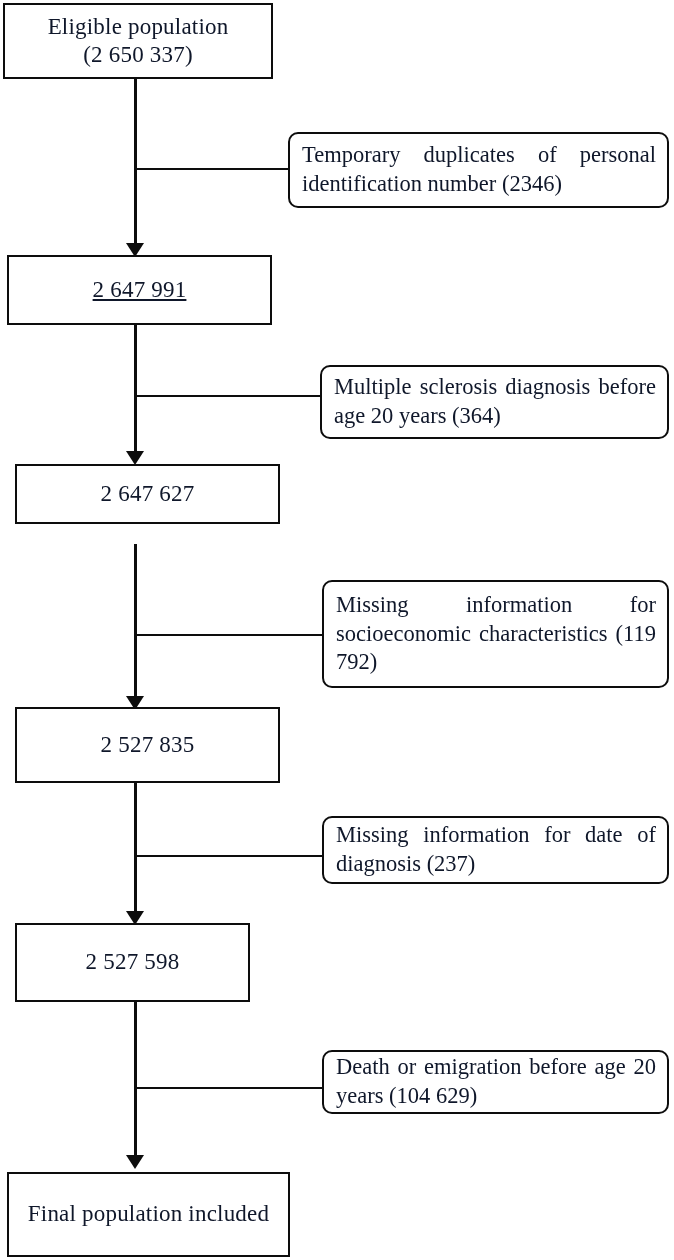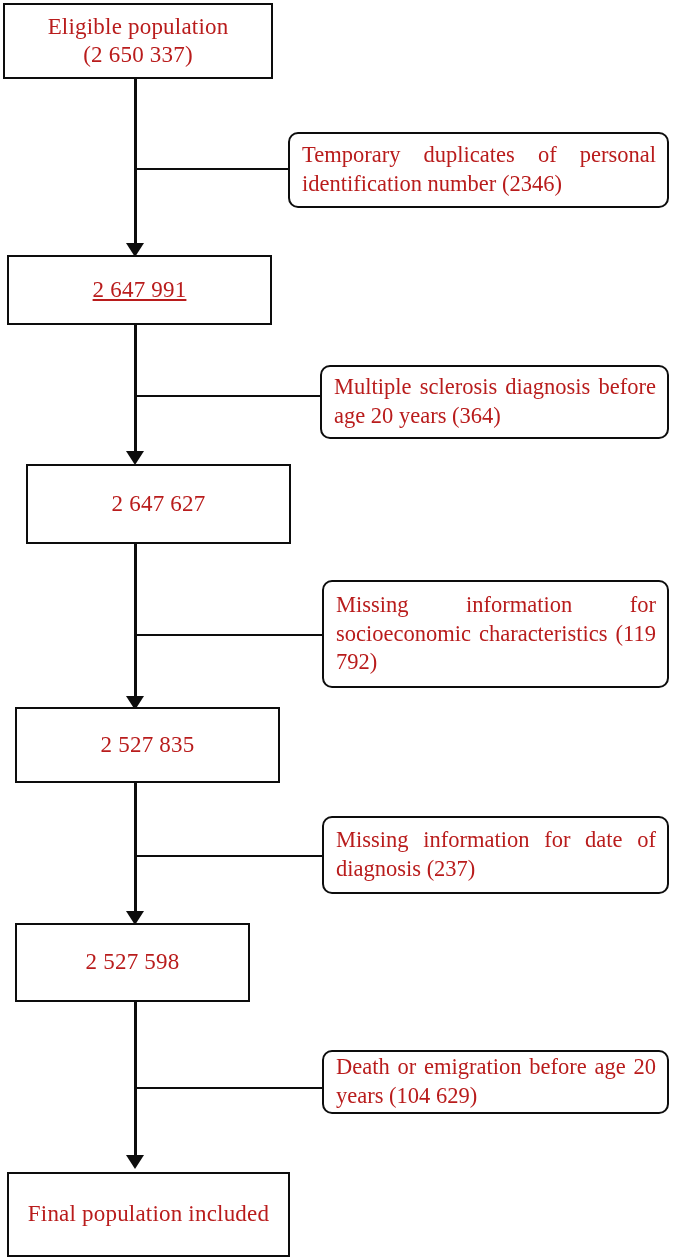--- a/index.html
+++ b/index.html
@@ -6,21 +6,21 @@
     margin: 0;
     padding: 0;
     background: #ffffff;
   }
   #flowchart {
     position: relative;
     width: 674px;
     height: 1260px;
     background: #ffffff;
     font-family: "Liberation Serif", "DejaVu Serif", serif;
-    color: #b91c1c;
+    color: #0f172a;
     overflow: hidden;
   }
   .node {
     position: absolute;
     box-sizing: border-box;
     border: 2px solid #0d0d0d;
     background: #ffffff;
     display: flex;
     flex-direction: column;
     justify-content: center;
@@ -90,41 +90,41 @@
   </div>
 
   <div class="vline" style="left:134px; top:325px; height:135px;"></div>
   <div class="hline" style="left:136px; top:395px; width:186px;"></div>
   <div class="arrowhead" style="left:126px; top:451px;"></div>
 
   <div class="node excl-node" style="left:320px; top:365px; width:349px; height:74px;">
     <div class="para">Multiple sclerosis diagnosis before age 20 years (364)</div>
   </div>
 
-  <div class="node main-node" style="left:26px; top:464px; width:265px; height:80px;">
+  <div class="node main-node" style="left:15px; top:464px; width:265px; height:60px;">
     <span class="line">2 647 627</span>
   </div>
 
   <div class="vline" style="left:134px; top:544px; height:162px;"></div>
   <div class="hline" style="left:136px; top:634px; width:188px;"></div>
   <div class="arrowhead" style="left:126px; top:696px;"></div>
 
   <div class="node excl-node" style="left:322px; top:580px; width:347px; height:108px;">
     <div class="para">Missing information for socioeconomic characteristics (119 792)</div>
   </div>
 
   <div class="node main-node" style="left:15px; top:707px; width:265px; height:76px;">
     <span class="line">2 527 835</span>
   </div>
 
   <div class="vline" style="left:134px; top:783px; height:138px;"></div>
   <div class="hline" style="left:136px; top:855px; width:188px;"></div>
   <div class="arrowhead" style="left:126px; top:911px;"></div>
 
-  <div class="node excl-node" style="left:322px; top:816px; width:347px; height:78px;">
+  <div class="node excl-node" style="left:322px; top:816px; width:347px; height:68px;">
     <div class="para">Missing information for date of diagnosis (237)</div>
   </div>
 
   <div class="node main-node" style="left:15px; top:923px; width:235px; height:79px;">
     <span class="line">2 527 598</span>
   </div>
 
   <div class="vline" style="left:134px; top:1002px; height:155px;"></div>
   <div class="hline" style="left:136px; top:1087px; width:188px;"></div>
   <div class="arrowhead" style="left:126px; top:1155px;"></div>

